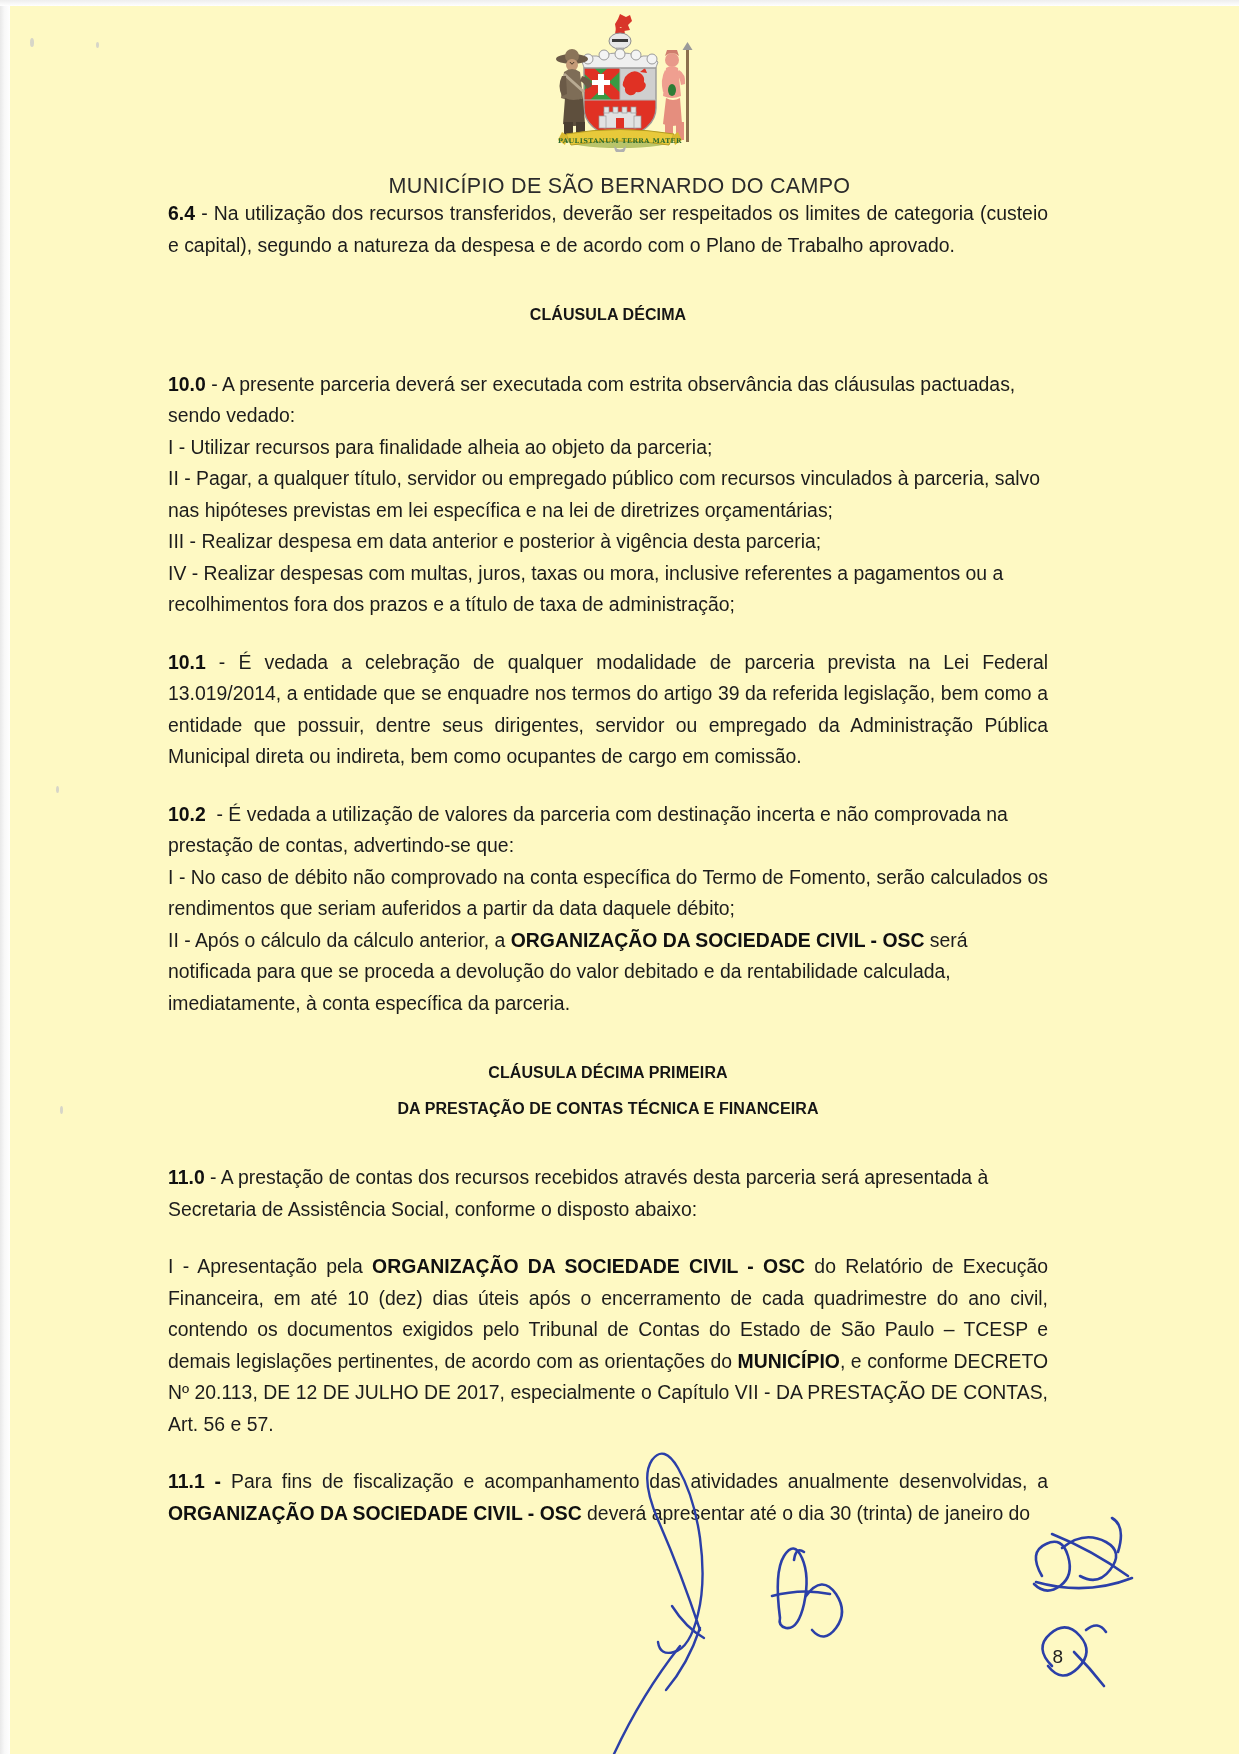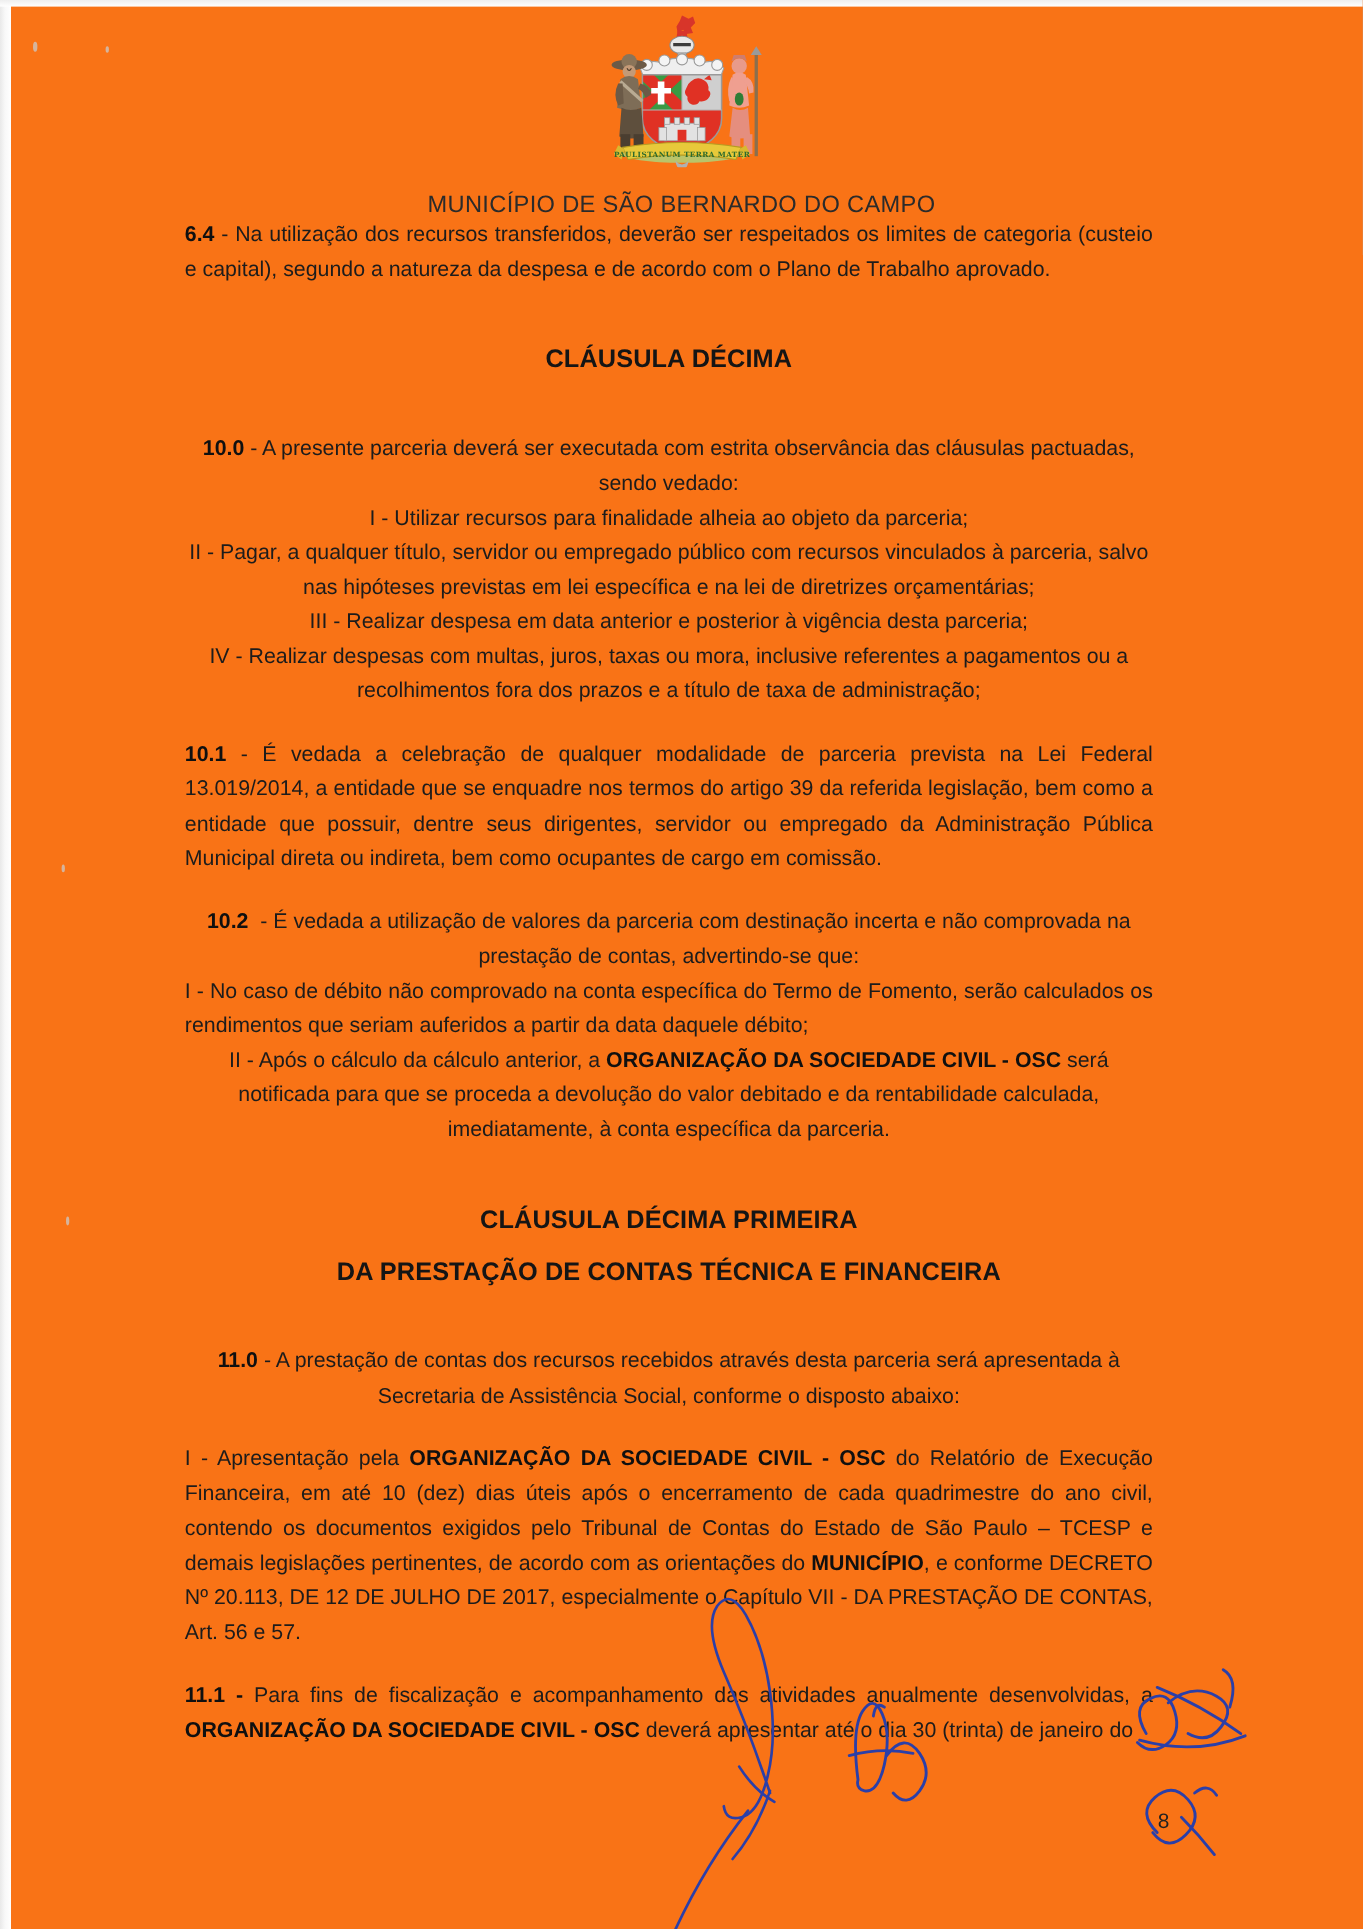--- a/index.html
+++ b/index.html
@@ -5,21 +5,21 @@
 <style>
   html, body {
     margin: 0;
     padding: 0;
     background: #b0b0b0;
   }
   .page {
     position: relative;
     width: 1239px;
     height: 1754px;
-    background: #f97316;
+    background: #fef9c3;
     margin: 0 auto;
     overflow: hidden;
     font-family: "DejaVu Sans", sans-serif;
     color: #1a1a1a;
     box-sizing: border-box;
   }
 
   
   .scan-speck {
     position: absolute;
@@ -73,29 +73,29 @@
   }
   p.para {
     margin: 0;
     font-family: "Liberation Sans", sans-serif;
     font-size: 19.4px;
     line-height: 31.5px;
     color: #1c1c1c;
     text-align: justify;
     text-justify: inter-word;
   }
-  p.para.nojust { text-align: center; }
+  p.para.nojust { text-align: left; }
   .sp-md { height: 26px; }
   .sp-lg { height: 34px; }
 
   .heading {
-    margin: 16px;
+    margin: 4px;
     font-family: "Liberation Sans", sans-serif;
     font-weight: bold;
-    font-size: 23px;
+    font-size: 16px;
     line-height: 31.5px;
     text-align: center;
     color: #151515;
     letter-spacing: .1px;
   }
   b, .b {
     font-weight: bold;
     color: #101010;
   }
 

